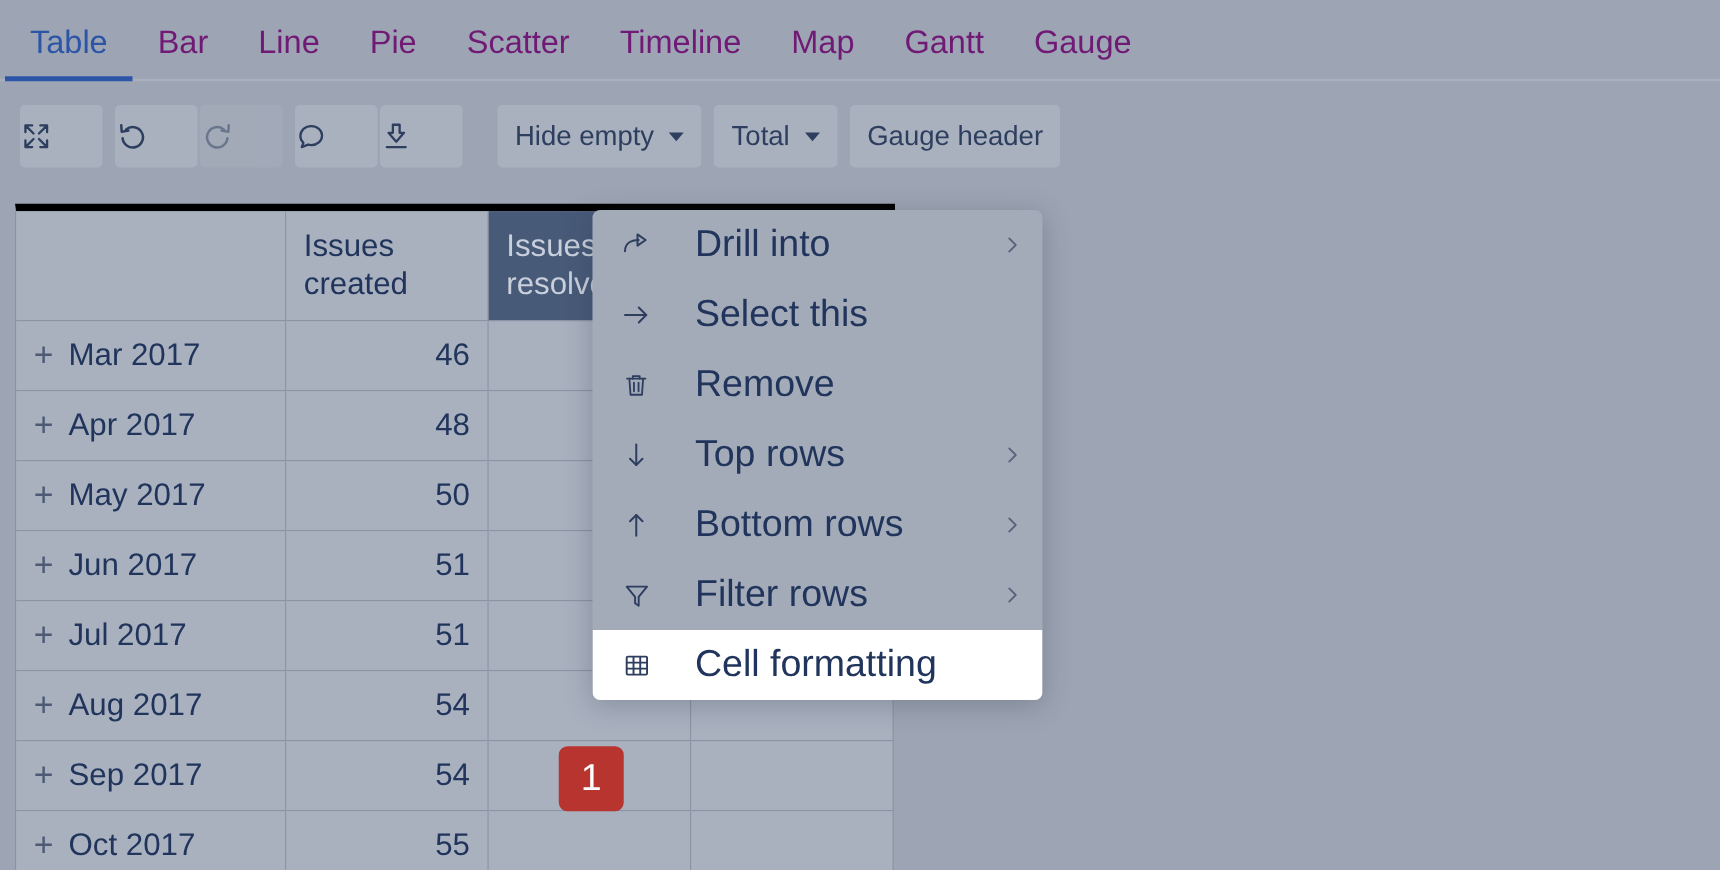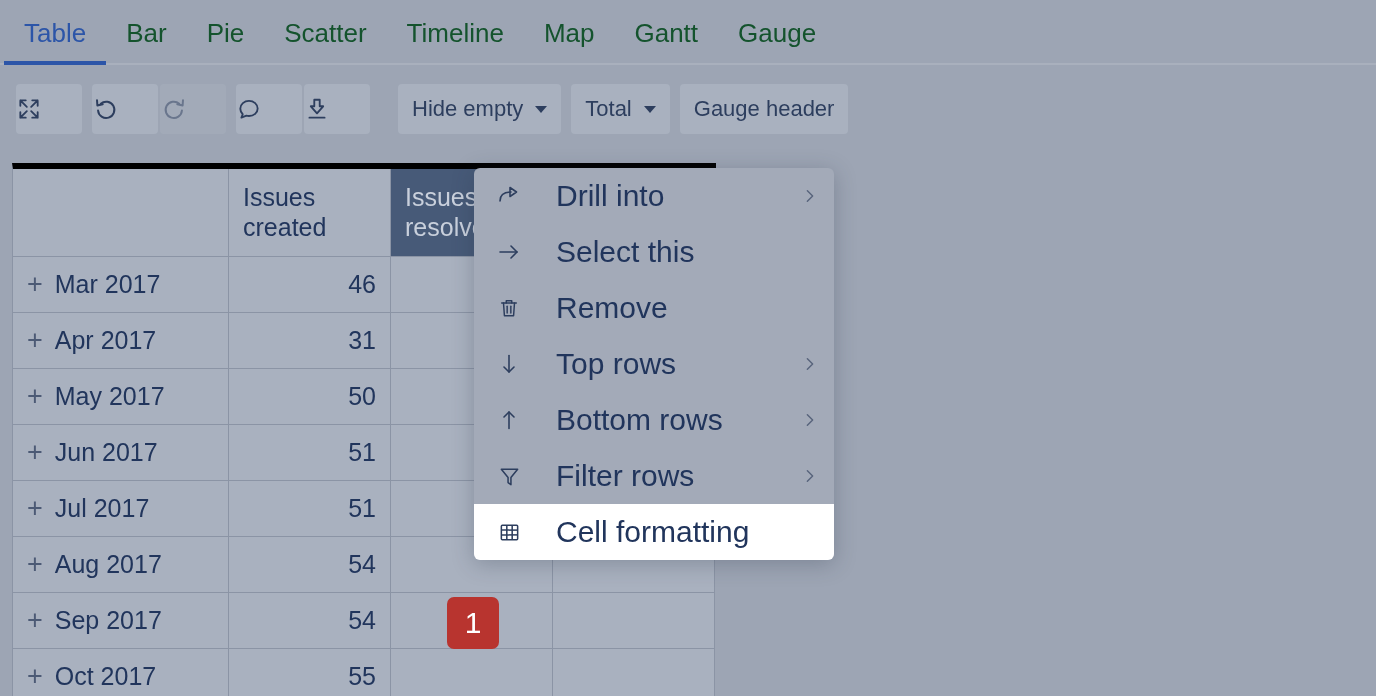--- a/index.html
+++ b/index.html
@@ -21,21 +21,21 @@
     left: 0; top: 0;
     width: 1376px; height: 65px;
     display: flex;
     align-items: flex-end;
     padding-left: 4px;
     border-bottom: 2px solid #a9b0bd;
   }
   .tab {
     position: relative;
     font-size: 26px;
-    color: #14532d;
+    color: #701a75;
     padding: 0 20px 17px 20px;
     line-height: 1;
     white-space: nowrap;
     cursor: pointer;
   }
   .tab.active { color: #2c55a8; }
   .tab.active::after {
     content: "";
     position: absolute;
     left: 0; right: 0; bottom: -2px;
@@ -185,20 +185,21 @@
   svg { display: block; }
 </style>
 </head>
 <body>
 
 <div id="root">
 
   <div class="tabs">
     <div class="tab active"><span>Table</span></div>
     <div class="tab"><span>Bar</span></div>
+    <div class="tab"><span>Line</span></div>
     <div class="tab"><span>Pie</span></div>
     <div class="tab"><span>Scatter</span></div>
     <div class="tab"><span>Timeline</span></div>
     <div class="tab"><span>Map</span></div>
     <div class="tab"><span>Gantt</span></div>
     <div class="tab"><span>Gauge</span></div>
   </div>
 
   <div class="toolbar">
 
@@ -286,21 +287,21 @@
       <div class="gcell c-v1">46</div>
       <div class="gcell c-v2"></div>
       <div class="gcell c-v3"></div>
     </div>
 
     <div class="grid-row body-row">
       <div class="gcell c-label">
         <span class="plus">+</span>
         <span>Apr 2017</span>
       </div>
-      <div class="gcell c-v1">31</div>
+      <div class="gcell c-v1">48</div>
       <div class="gcell c-v2"></div>
       <div class="gcell c-v3"></div>
     </div>
 
     <div class="grid-row body-row">
       <div class="gcell c-label">
         <span class="plus">+</span>
         <span>May 2017</span>
       </div>
       <div class="gcell c-v1">50</div>

